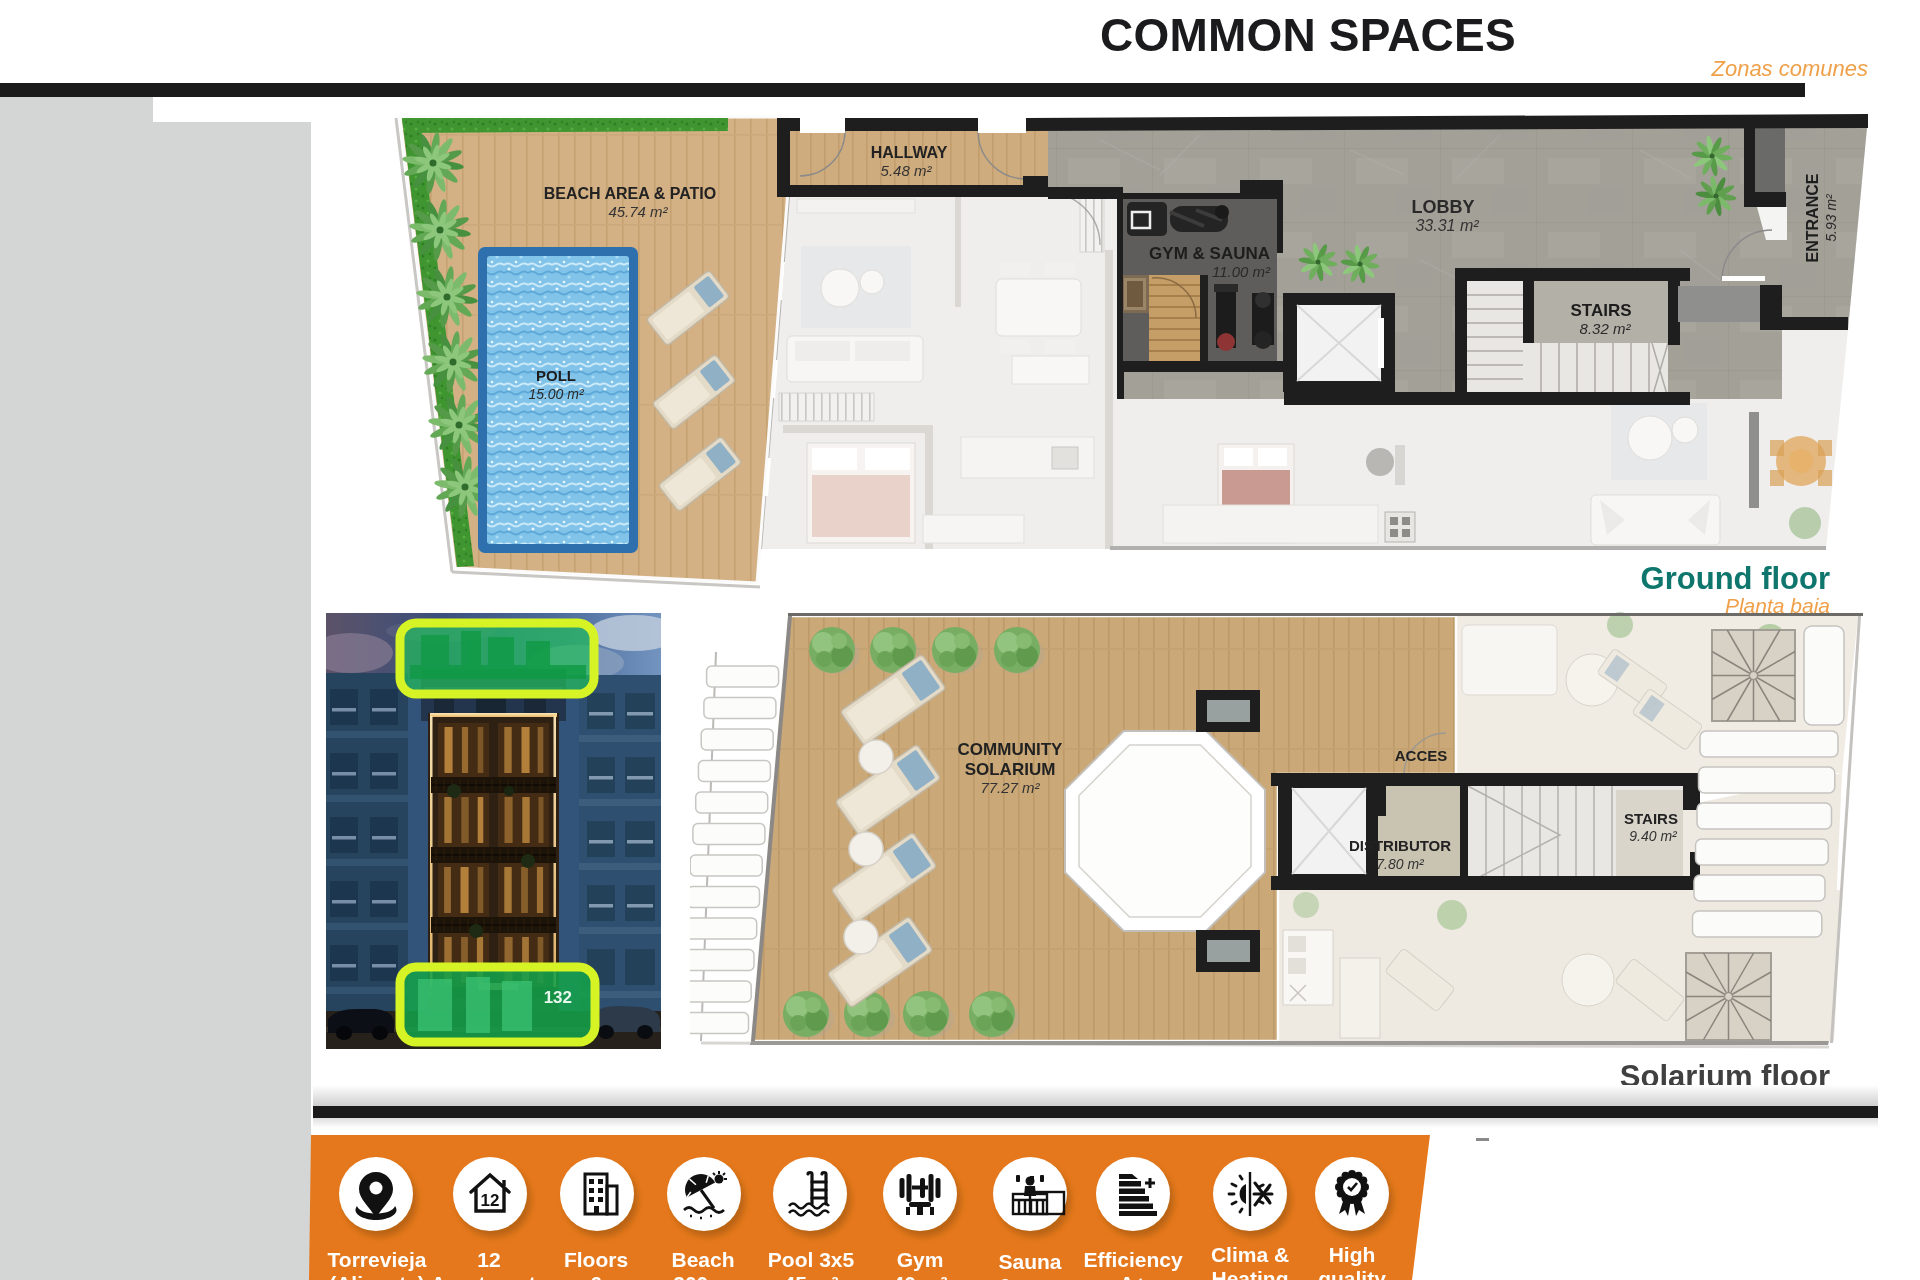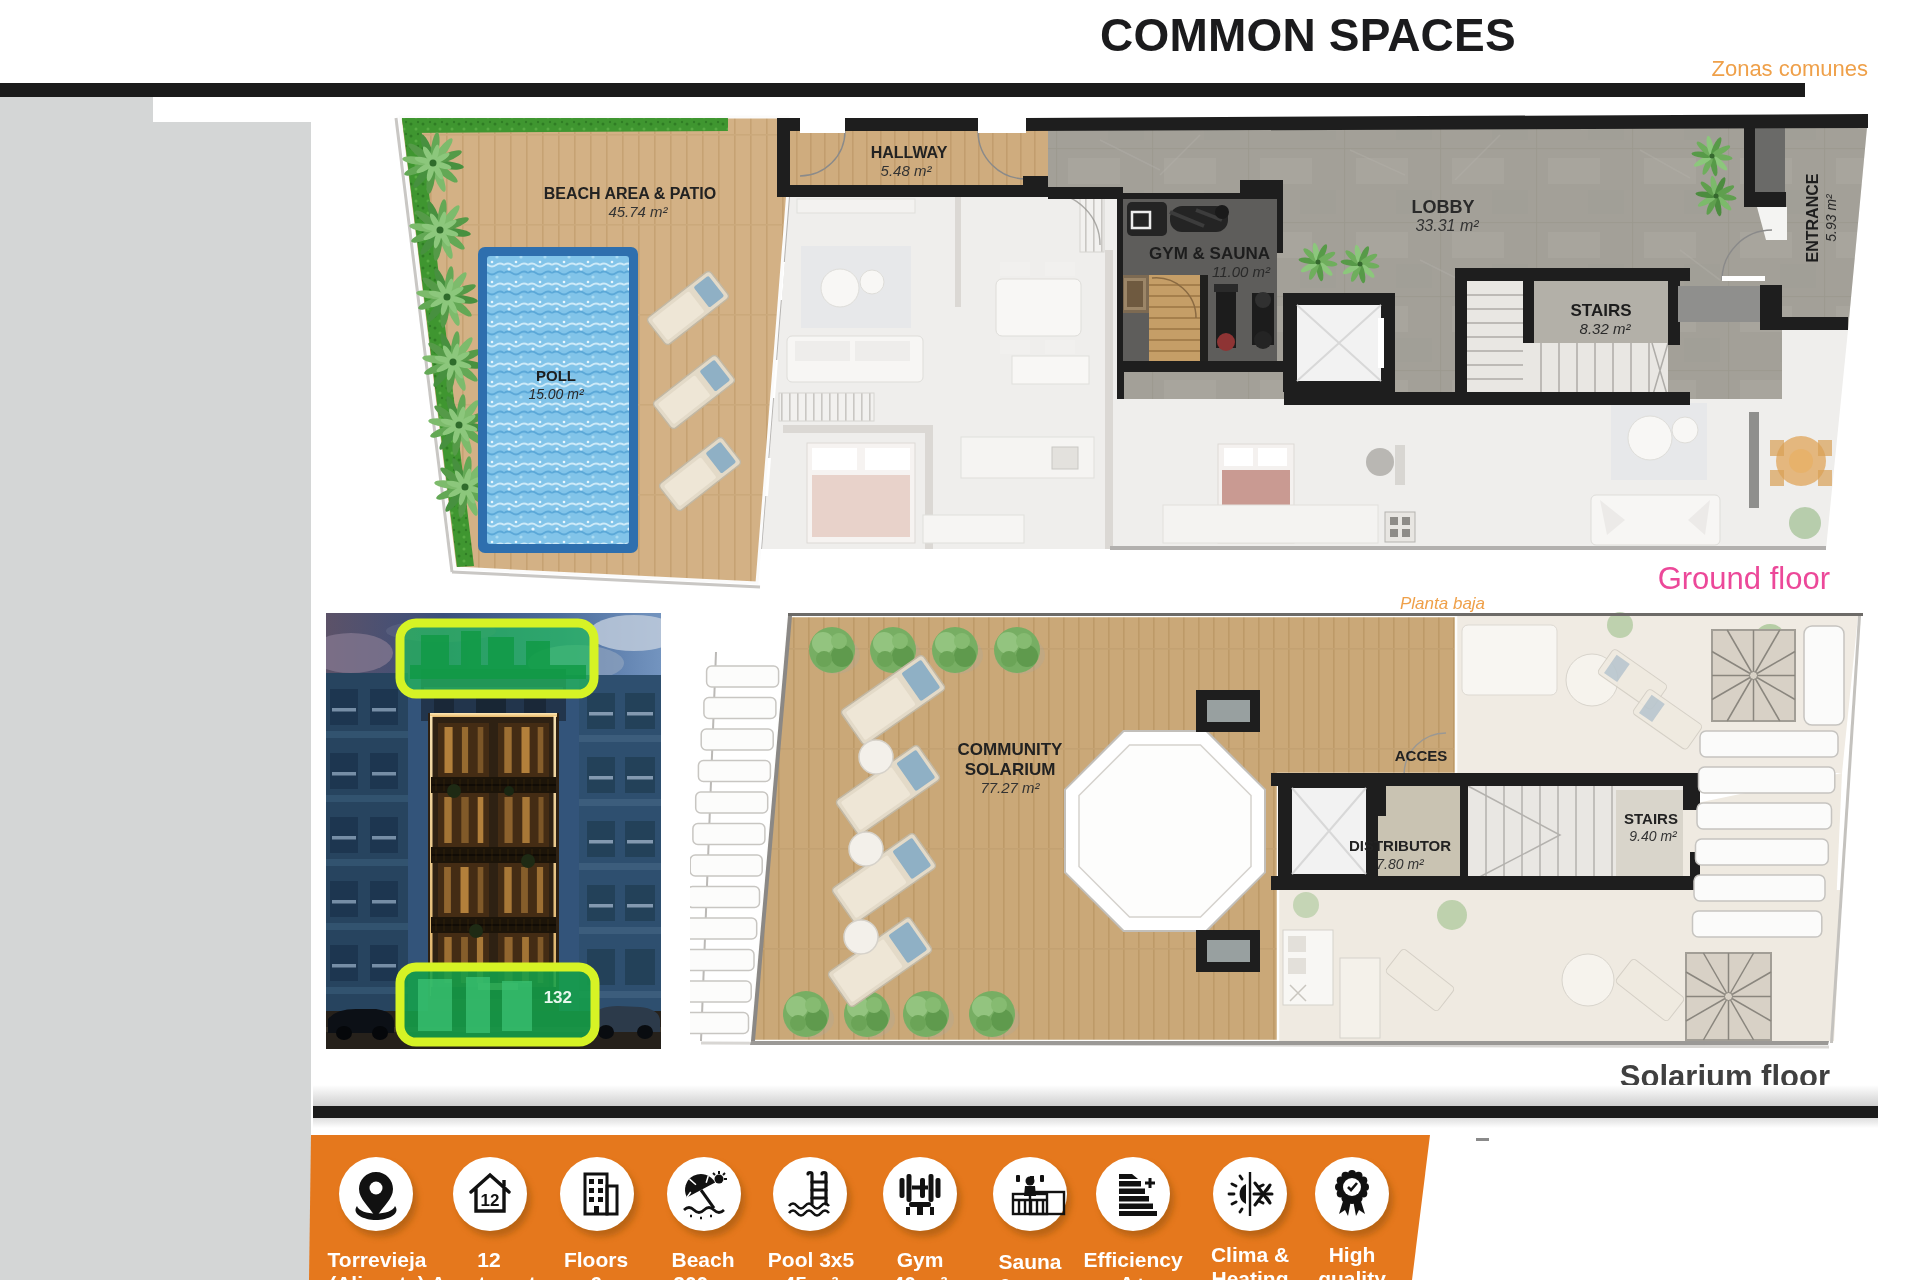--- a/index.html
+++ b/index.html
@@ -10,21 +10,21 @@
 </head>
 <body>
 <div id="page">
 
 <div class="abs" style="left:0;top:97px;width:153px;height:26px;background:#d4d6d6;"></div>
 
 <div class="abs" style="left:0;top:122px;width:311px;height:1158px;background:#d4d6d6;"></div>
 
 <div class="abs" style="left:1100px;top:8px;width:770px;height:50px;font-size:46px;font-weight:bold;color:#1b1b1d;text-align:left;letter-spacing:0.2px;">COMMON SPACES</div>
 
-<div class="abs" style="left:1100px;top:56px;width:768px;height:24px;font-size:22px;color:#efa049;text-align:right;">Zonas comunes</div>
+<div class="abs" style="left:1100px;top:56px;width:768px;height:24px;font-size:22px;font-style:italic;color:#efa049;text-align:right;">Zonas comunes</div>
 
 <div class="abs" style="left:0;top:83px;width:1805px;height:14px;background:#1b1b1b;"></div>
 
 <svg id="ground" class="abs" style="left:390px;top:108px;" width="1495" height="492" viewBox="390 108 1495 492">
 <defs>
 <pattern id="wood1" width="16" height="90" patternUnits="userSpaceOnUse">
 <rect width="16" height="90" fill="#d3b185"></rect>
 <rect x="14" width="1.6" height="90" fill="#c6a273"></rect>
 <rect x="0" y="44" width="16" height="1.6" fill="#cba97b"></rect>
 </pattern>
@@ -497,23 +497,23 @@
 <rect x="1117" y="193" width="6" height="174" fill="#1e1e1e"></rect>
 <rect x="1117" y="193" width="166" height="6" fill="#1e1e1e"></rect>
 <rect x="1277" y="193" width="6" height="60" fill="#1e1e1e"></rect>
 <rect x="1117" y="361" width="166" height="11" fill="#1e1e1e"></rect>
 <rect x="1117" y="367" width="7" height="32" fill="#1e1e1e"></rect>
 
 <rect x="1240" y="180" width="43" height="13" fill="#1e1e1e"></rect>
 
 </svg>
 
-<div class="abs" style="left:1400px;top:561px;width:430px;font-size:31px;font-weight:normal;color:#ec4899;text-align:right;">Ground floor</div>
-
-<div class="abs" style="left:1400px;top:594px;width:430px;font-size:17px;font-style:italic;color:#efa049;">Planta baja</div>
+<div class="abs" style="left:1400px;top:561px;width:430px;font-size:31px;font-weight:bold;color:#0f766e;text-align:right;">Ground floor</div>
+
+<div class="abs" style="left:1400px;top:594px;width:430px;font-size:21px;font-style:italic;color:#efa049;text-align:right;">Planta baja</div>
 
 <svg id="photo" class="abs" style="left:326px;top:613px;" width="335" height="436" viewBox="0 0 335 436">
 <defs>
 <linearGradient id="sky" x1="0" y1="0" x2="1" y2="0">
 <stop offset="0" stop-color="#5c5268"></stop>
 <stop offset="0.35" stop-color="#3a4f7c"></stop>
 <stop offset="0.7" stop-color="#4c6d9d"></stop>
 <stop offset="1" stop-color="#7394bf"></stop>
 </linearGradient>
 <linearGradient id="ledg" x1="0" y1="0" x2="0" y2="1">

